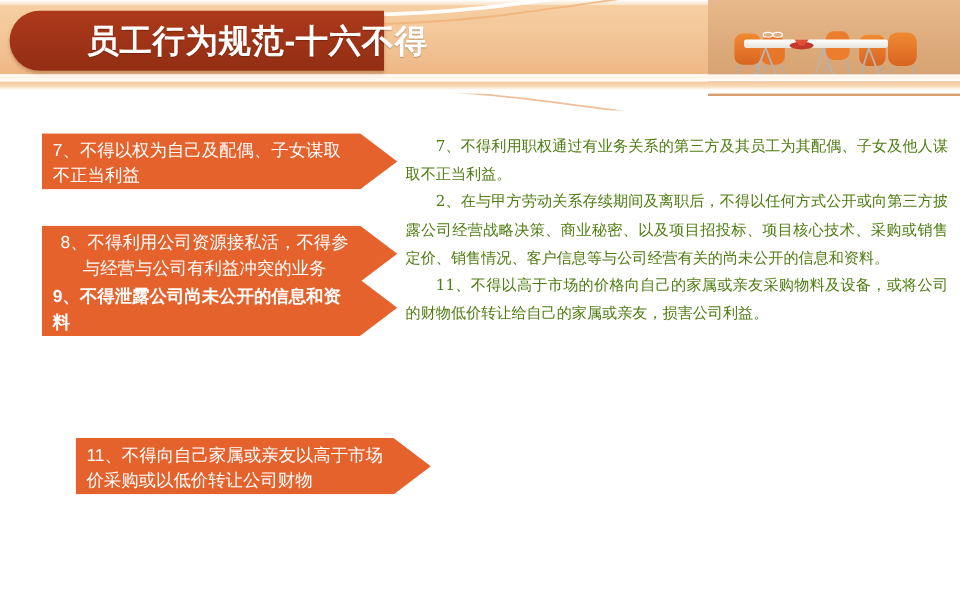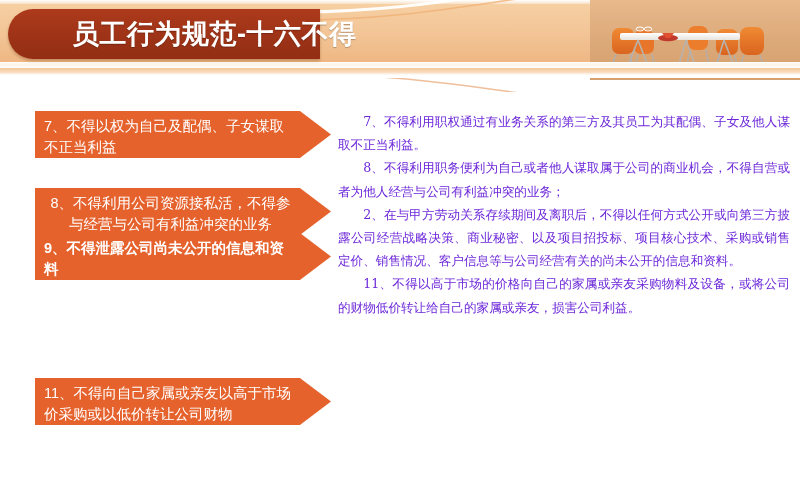--- a/index.html
+++ b/index.html
@@ -117,21 +117,21 @@
     font-size: 14.5px;
     line-height: 21px;
     font-weight: 500;
   }
 
   
   .body-col {
     position: absolute;
     left: 338px; top: 110px;
     width: 452px;
-    color: #6d28d9;
+    color: #4d7c0f;
     font-family: "DejaVu Serif", "Liberation Serif", serif;
     font-size: 12.6px;
     line-height: 23.2px;
     text-align: justify;
     text-justify: inter-ideograph;
   }
   .body-col p {
     margin: 0 0 0 0;
     text-indent: 2em;
   }
@@ -212,21 +212,20 @@
   <div class="hdr-band-under3"></div>
 
   <div class="title-pill"></div>
   <div class="title-text">员工行为规范-十六不得</div>
 </div>
 
 <div class="chev-list">
   <div class="chev" style="top:111px; height:47px;">7、不得以权为自己及配偶、子女谋取不正当利益</div>
   <div class="chev" style="top:188px; height:47px;text-align:center;">8、不得利用公司资源接私活，不得参与经营与公司有利益冲突的业务</div>
   <div class="chev" style="top:233px; height:47px;font-weight:bold;">9、不得泄露公司尚未公开的信息和资料</div>
-  <div class="chev" style="top:378px; height:47px;">11、不得向自己家属或亲友以高于市场价采购或以低价转让公司财物</div>
+  <div class="chev" style="top:365px; height:47px;margin-left:28px;">11、不得向自己家属或亲友以高于市场价采购或以低价转让公司财物</div>
 </div>
 
 <div class="body-col">
   <p>7、不得利用职权通过有业务关系的第三方及其员工为其配偶、子女及他人谋取不正当利益。</p>
-  <p>8、不得利用职务便利为自己或者他人谋取属于公司的商业机会，不得自营或者为他人经营与公司有利益冲突的业务；</p>
   <p>2、在与甲方劳动关系存续期间及离职后，不得以任何方式公开或向第三方披露公司经营战略决策、商业秘密、以及项目招投标、项目核心技术、采购或销售定价、销售情况、客户信息等与公司经营有关的尚未公开的信息和资料。</p>
   <p>11、不得以高于市场的价格向自己的家属或亲友采购物料及设备，或将公司的财物低价转让给自己的家属或亲友，损害公司利益。</p>
 </div>
 
 </body></html>

